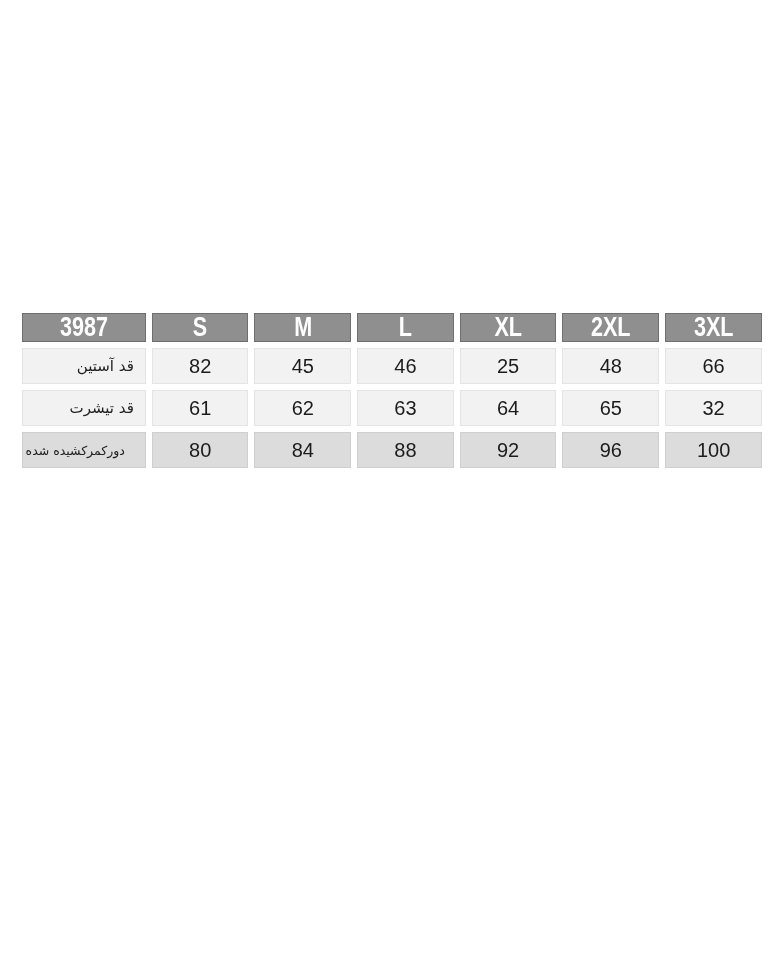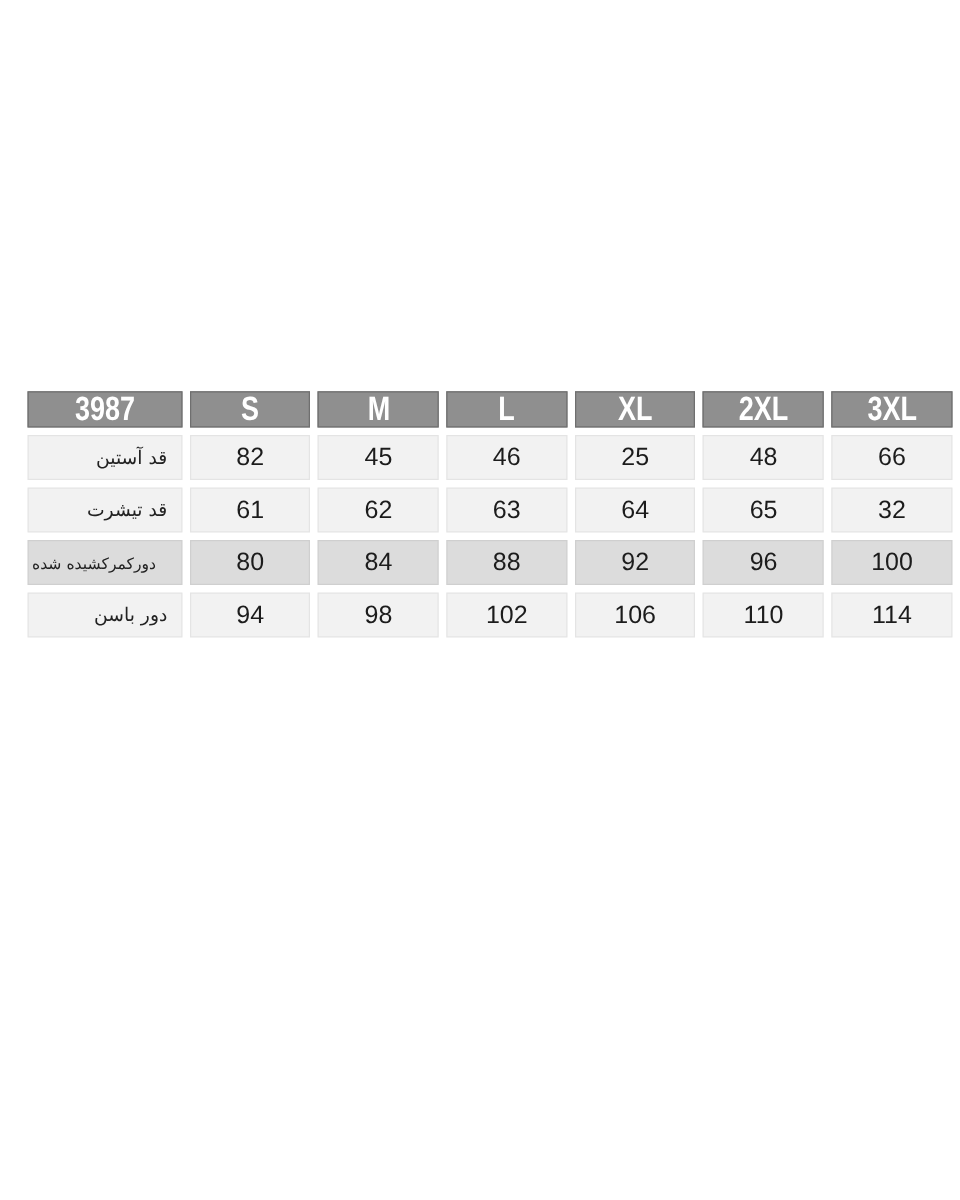--- a/index.html
+++ b/index.html
@@ -101,24 +101,15 @@
         </tr>
         <tr class="dark">
           <td class="label-col label compact" dir="rtl">دورکمرکشیده شده</td>
           <td>80</td>
           <td>84</td>
           <td>88</td>
           <td>92</td>
           <td>96</td>
           <td>100</td>
         </tr>
-        <tr class="light">
-          <td class="label-col label" dir="rtl">دور باسن</td>
-          <td>94</td>
-          <td>98</td>
-          <td>102</td>
-          <td>106</td>
-          <td>110</td>
-          <td>114</td>
-        </tr>
       </tbody>
   </table>
 </div>
 
 </body></html>

